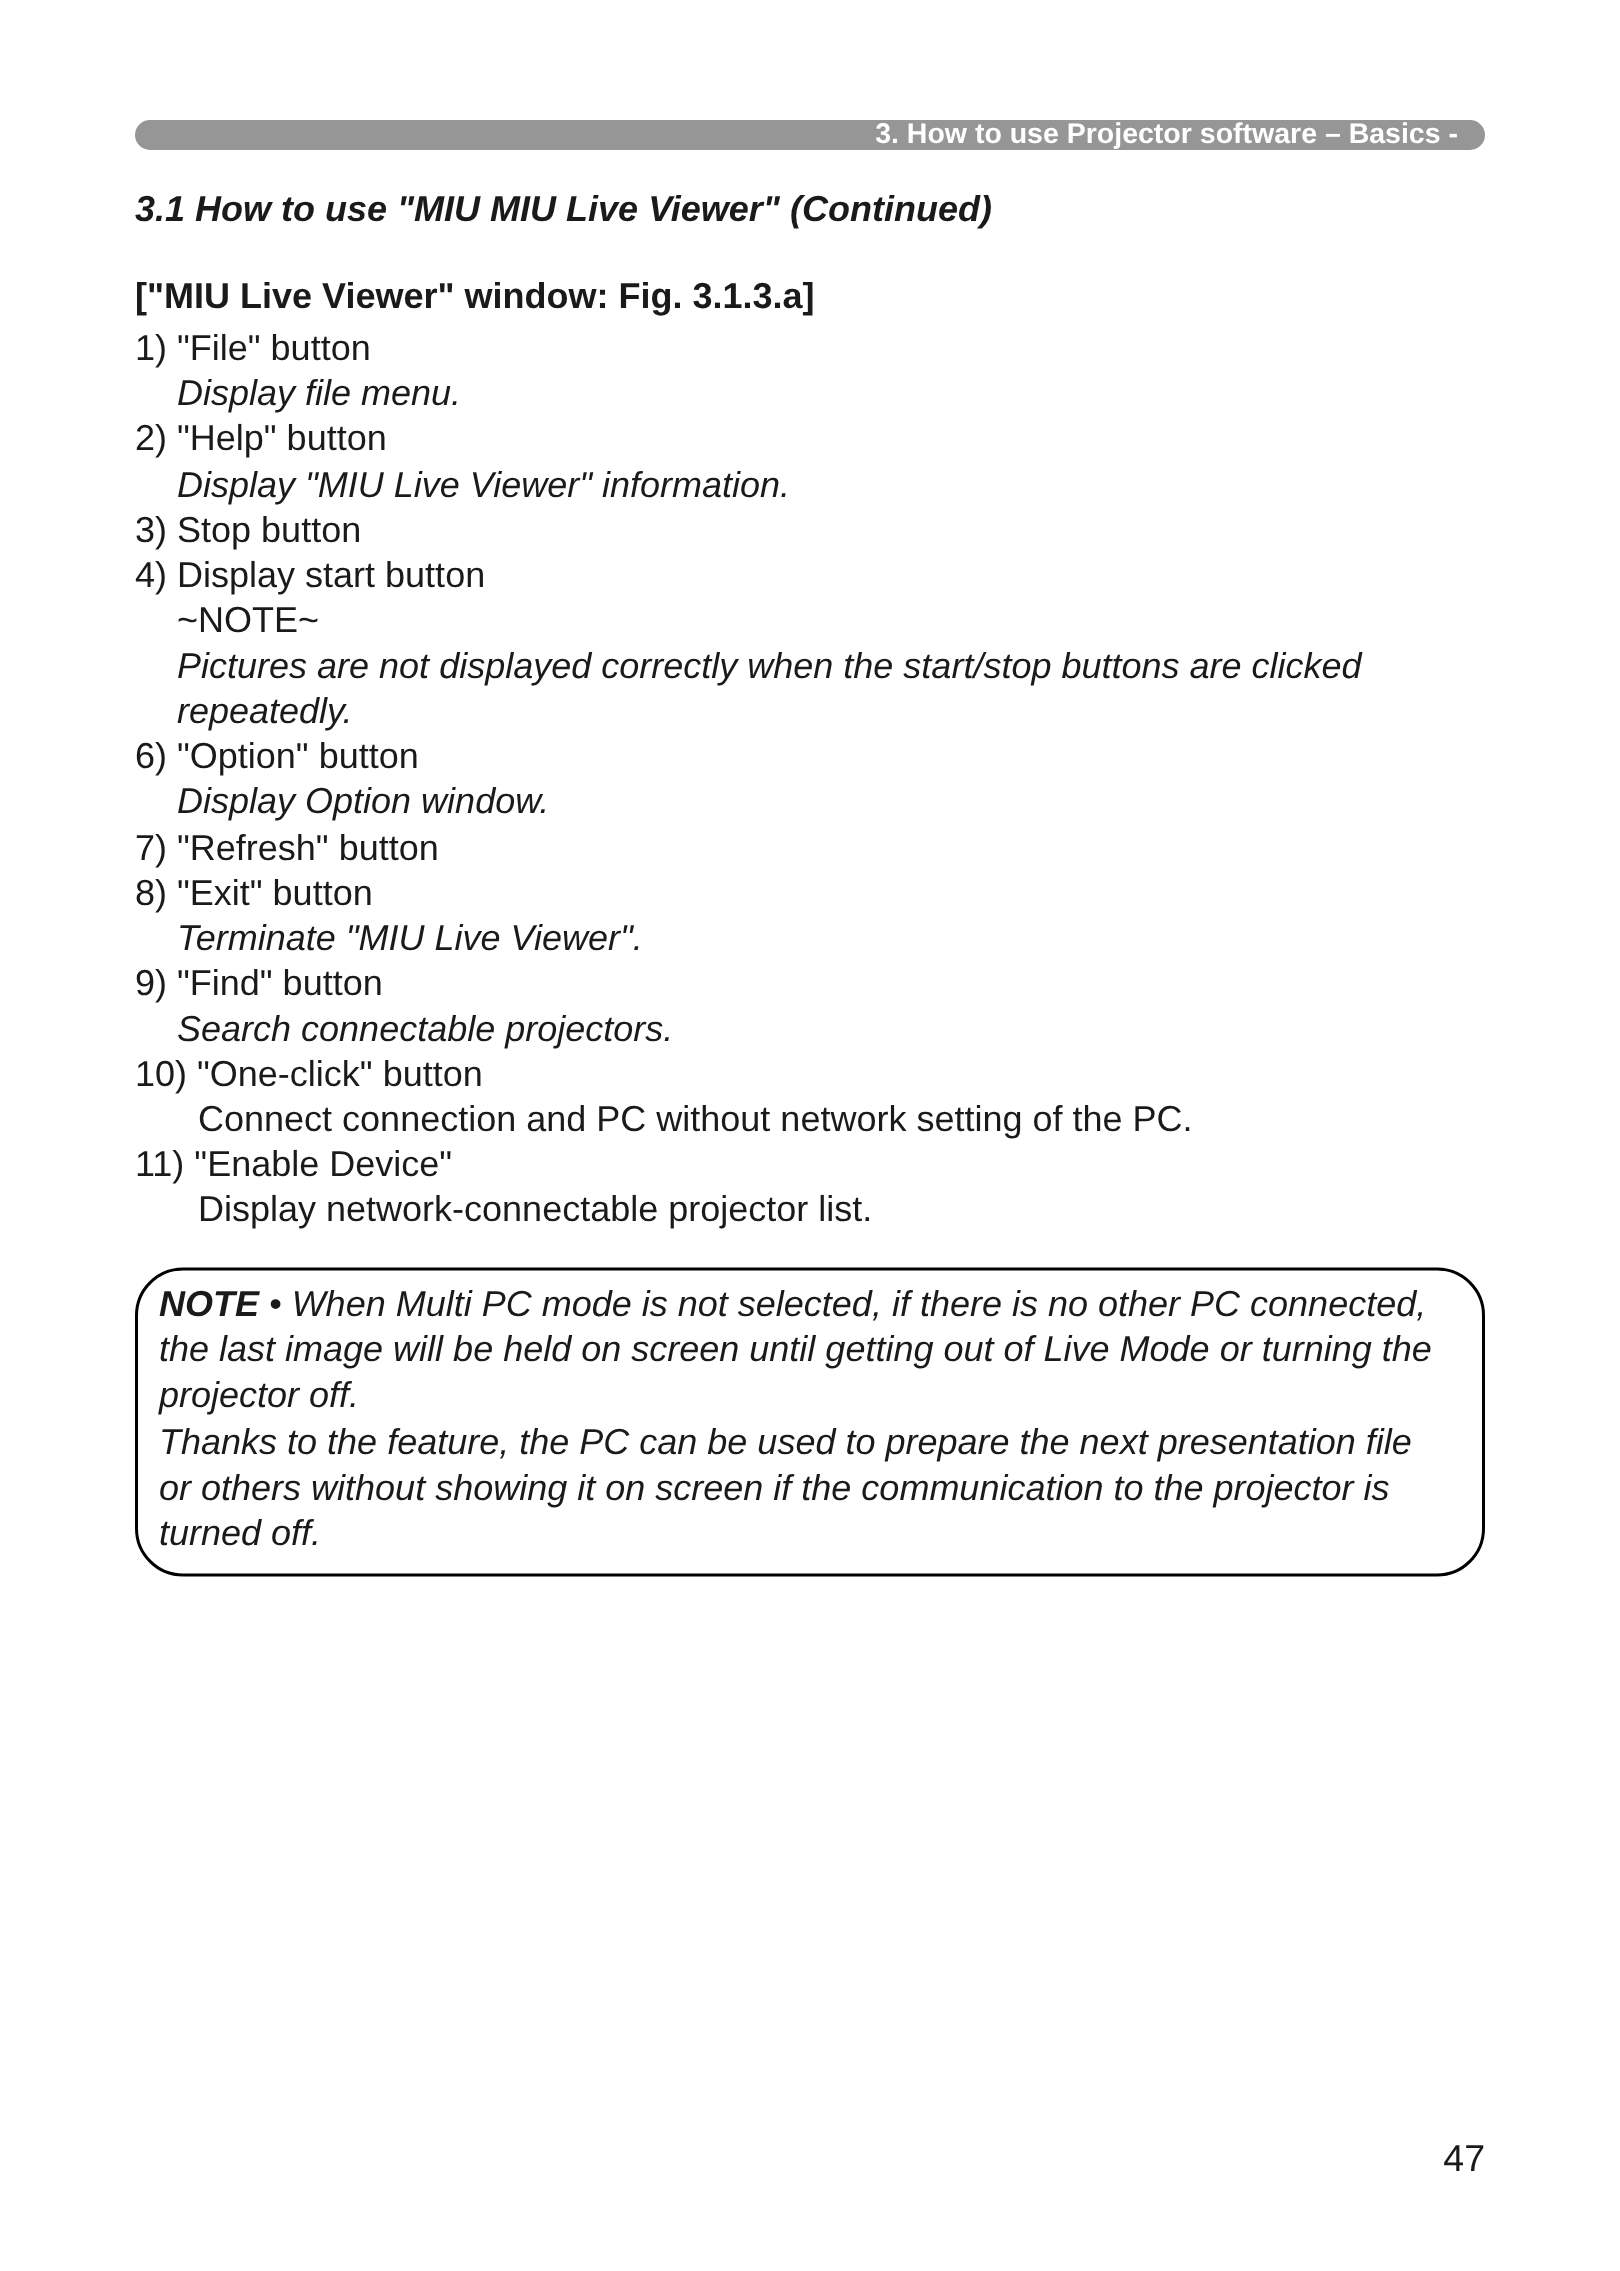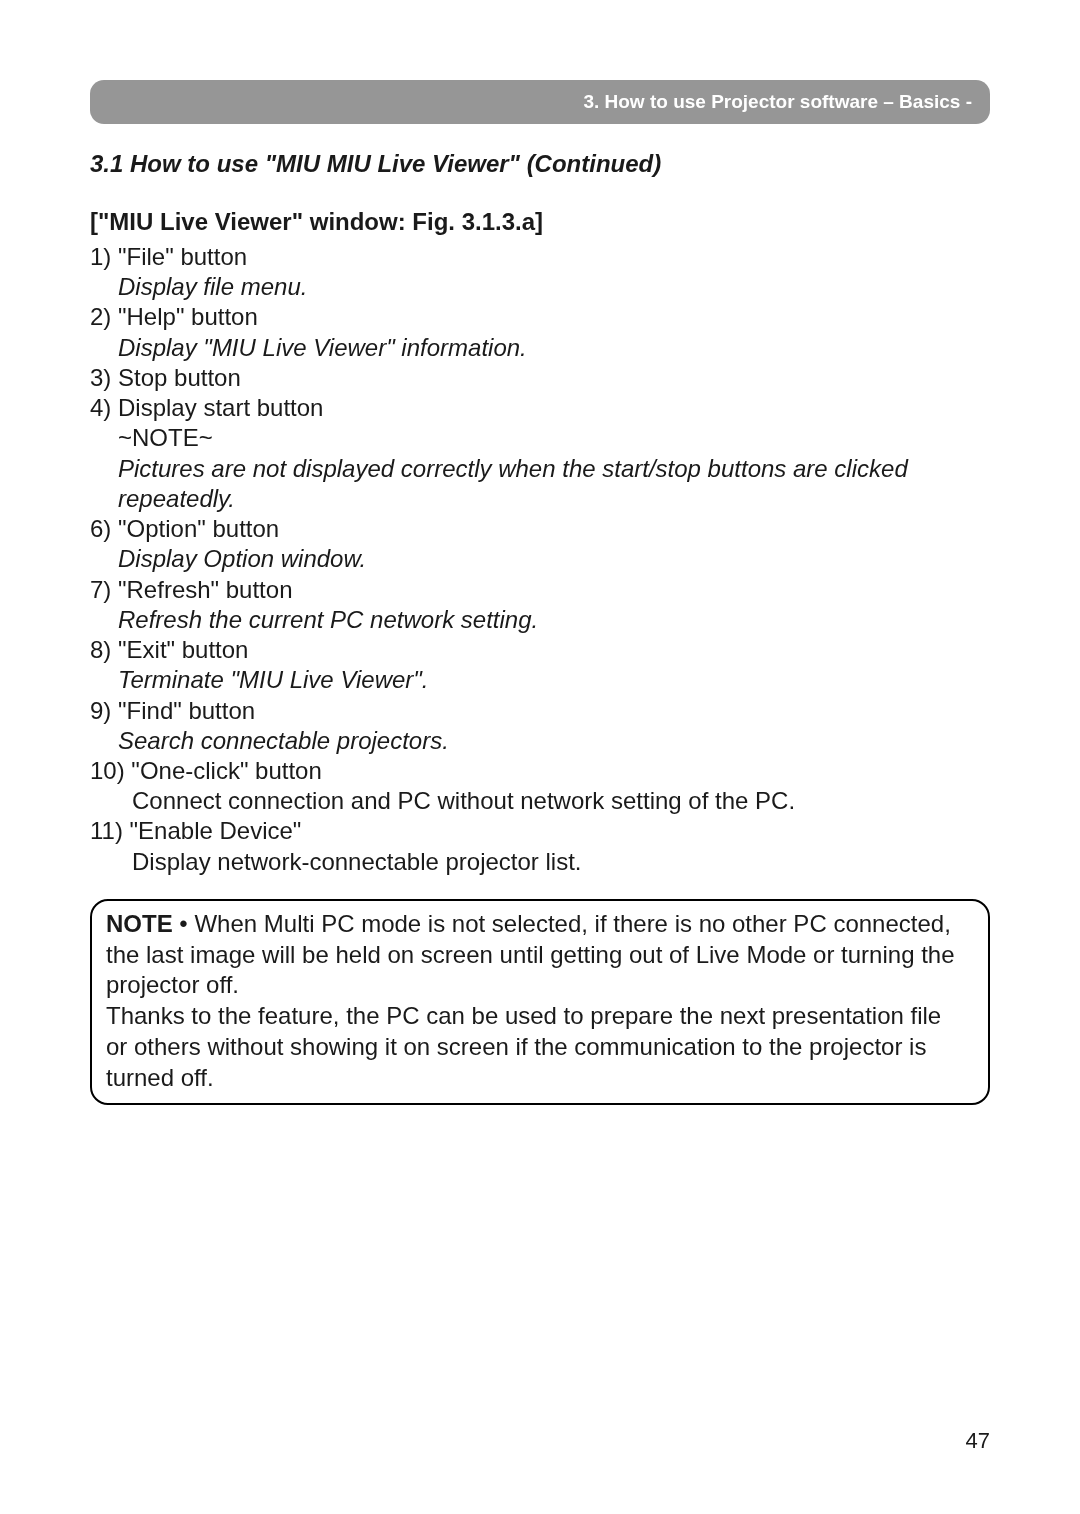--- a/index.html
+++ b/index.html
@@ -10,21 +10,21 @@
     font-family: Arial, Helvetica, sans-serif;
     color: #1a1a1a;
     position: relative;
   }
   .page {
     padding: 80px 90px 40px 90px;
   }
   .header-bar {
     background: #969696;
     border-radius: 14px;
-    height: 44px;
+    height: 20px;
     display: flex;
     align-items: center;
     justify-content: flex-end;
     padding-right: 18px;
     margin-bottom: 26px;
   }
   .header-bar-text {
     color: #ffffff;
     font-weight: bold;
     font-size: 19px;
@@ -59,34 +59,35 @@
     display: block;
     padding-left: 42px;
   }
   .note-inline {
     font-weight: normal;
     padding-left: 28px;
     display: block;
   }
   .note-box {
     border: 2.5px solid #000;
-    border-radius: 18px;
+    border-radius: 32px;
     padding: 8px 28px 10px 14px;
     margin-top: 22px;
     font-size: 24px;
     line-height: 1.28;
+    font-style: italic;
   }
   .note-label {
     font-weight: bold;
   }
   .page-number {
     position: absolute;
     bottom: 60px;
     right: 90px;
-    font-size: 22px;
+    font-size: 25px;
   }
 </style>
 </head>
 <body>
 
 <div class="page">
   <div class="header-bar">
     <span class="header-bar-text">3. How to use Projector software – Basics -</span>
   </div>
 
@@ -123,21 +124,20 @@
 
     <div class="item-block">
       <span class="item-num">6)</span>
       <span class="item-title">"Option" button</span>
       <span class="item-desc">Display Option window.</span>
     </div>
 
     <div class="item-block">
       <span class="item-num">7)</span>
       <span class="item-title">"Refresh" button</span>
-      <span class="item-desc">Refresh the current PC network setting.</span>
     </div>
 
     <div class="item-block">
       <span class="item-num">8)</span>
       <span class="item-title">"Exit" button</span>
       <span class="item-desc">Terminate "MIU Live Viewer".</span>
     </div>
 
     <div class="item-block">
       <span class="item-num">9)</span>

